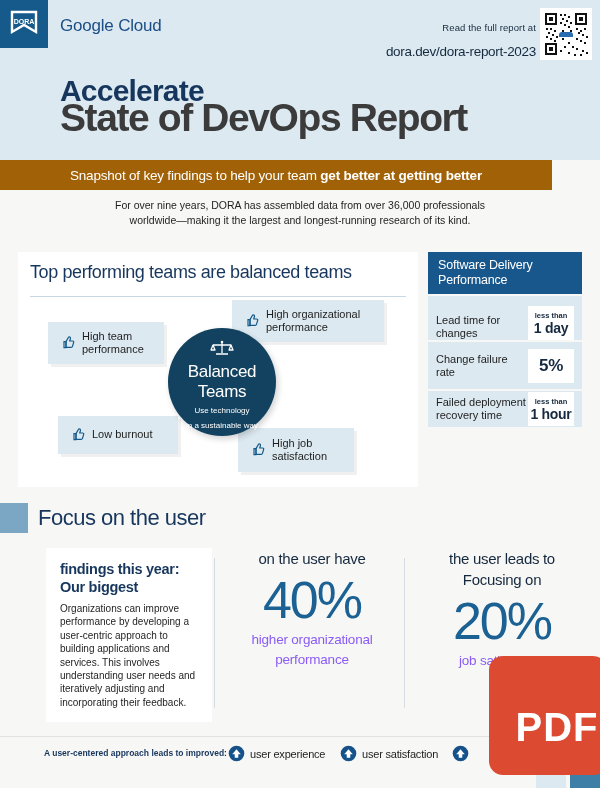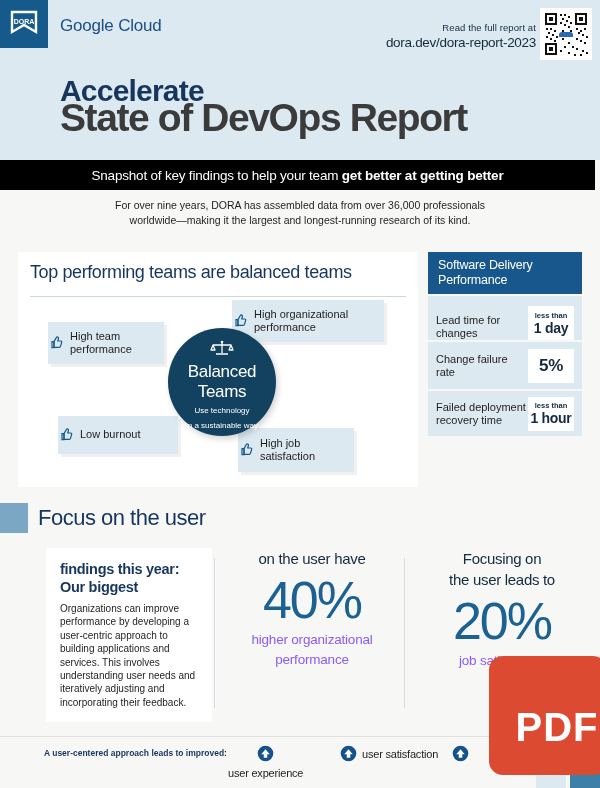--- a/index.html
+++ b/index.html
@@ -15,46 +15,46 @@
   .header{position:absolute;left:0;top:0;width:600px;height:160px;background:#DCE9F0;}
   .dora-badge{position:absolute;left:0;top:0;width:48px;height:48px;background:#155A8A;
               display:flex;align-items:center;justify-content:center;}
   .dora-badge svg{display:block;}
   .year-badge{position:absolute;left:0;top:48px;width:48px;height:48px;background:#BFD7E4;
               display:flex;align-items:center;justify-content:center;
               font-size:15px;color:#17365D;letter-spacing:.2px;}
   .gcloud{position:absolute;left:60px;top:16px;font-size:17px;color:#1B4E86;letter-spacing:-.2px;}
   .readwrap{position:absolute;right:64px;top:22px;text-align:right;color:#15293F;}
   .readwrap .l1{font-size:9.5px;letter-spacing:.1px;}
-  .readwrap .l2{font-size:13.5px;letter-spacing:-.3px;margin-top:2px;}
+  .readwrap .l2{font-size:13.5px;letter-spacing:-.3px;margin-top:11px;}
   .qr{position:absolute;right:8px;top:8px;width:52px;height:52px;background:#fff;
       padding:3px;box-sizing:border-box;}
   .qr svg{display:block;}
   .accelerate{position:absolute;left:60px;top:74px;font-size:30px;font-weight:bold;
               color:#17365D;letter-spacing:-.8px;}
   .bigtitle{position:absolute;left:60px;top:96px;font-size:39px;font-weight:bold;
             color:#3B3B3B;letter-spacing:-1.4px;white-space:nowrap;}
 
   
-  .strip{position:absolute;left:0;top:160px;width:595px;height:30px;background:#000000;
+  .strip{position:absolute;left:0;top:160px;width:552px;height:30px;background:#a16207;
          display:flex;align-items:center;justify-content:center;}
   .strip .t{color:#fff;font-size:13.5px;letter-spacing:-.2px;}
   .strip .t b{font-weight:bold;}
 
   
   .intro{position:absolute;left:0;top:198px;width:600px;text-align:center;
          font-size:10.5px;line-height:15px;color:#1E1E1E;}
 
   
   .sec1{position:absolute;left:18px;top:252px;width:400px;height:235px;background:#FFFFFF;}
   .sec1 h2{margin:0;position:absolute;left:12px;top:10px;font-size:18px;font-weight:normal;
            color:#17365D;letter-spacing:-.4px;}
   .sec1 .rule{position:absolute;left:12px;top:44px;width:376px;height:1px;background:#C8D7E2;}
   .chip{position:absolute;background:#DCE9F0;box-shadow:3px 3px 0 rgba(0,0,0,.06);
-        display:flex;align-items:center;gap:6px;padding:8px 0;box-sizing:border-box;}
+        display:flex;align-items:center;gap:6px;padding:8px 12px;box-sizing:border-box;}
   .chip .lbl{font-size:11px;line-height:13.5px;color:#1E1E1E;}
   .chip svg{flex:0 0 auto;}
   .chip-a{left:48px;top:322px;width:116px;height:42px;}
   .chip-b{left:232px;top:300px;width:152px;height:42px;}
   .chip-c{left:58px;top:416px;width:120px;height:38px;}
   .chip-d{left:238px;top:428px;width:116px;height:44px;}
   .circle{position:absolute;left:168px;top:328px;width:108px;height:108px;border-radius:50%;
           background:#12425F;color:#fff;text-align:center;
           box-shadow:2px 3px 6px rgba(0,0,0,.18);}
   .circle .ico{margin-top:11px;}
@@ -91,21 +91,21 @@
   .stat .post{font-size:13.5px;line-height:18px;color:#8b5cf6;letter-spacing:-.2px;margin-top:2px;}
   .divider{position:absolute;top:10px;width:1px;height:150px;background:#D6DDE2;}
   .div-a{left:214px;}
   .div-b{left:404px;}
 
   
   .footline{position:absolute;left:0;top:736px;width:600px;height:1px;background:#E2E2DE;}
   .foot-lead{position:absolute;left:44px;top:748px;font-size:8.5px;font-weight:bold;color:#17365D;}
   .foot-item{position:absolute;top:745px;display:flex;align-items:center;gap:5px;}
   .foot-item .t{font-size:11px;color:#1E1E1E;letter-spacing:-.2px;}
-  .fi-1{left:228px;flex-direction:column;} .fi-2{left:340px;} .fi-3{left:452px;}
+  .fi-1{left:228px;} .fi-2{left:340px;} .fi-3{left:452px;}
 
   
   .blk-light{position:absolute;left:536px;top:741px;width:30px;height:47px;background:#DCE9F0;}
   .blk-dark{position:absolute;left:570px;top:741px;width:30px;height:47px;background:#3D7FA6;}
   .pdfbadge{position:absolute;left:489px;top:656px;width:118px;height:119px;background:#DC4A31;
             border-radius:14px;display:flex;align-items:center;justify-content:center;}
   .pdfbadge .t{color:#fff;font-size:40px;font-weight:bold;letter-spacing:1px;
                margin-left:18px;margin-top:24px;}
 </style>
 </head>
@@ -261,21 +261,21 @@
       </span>
     </div>
 
     <div class="sdp-row" style="height:47px;">
       <span class="name">Change failure rate</span>
       <span class="val" style="width:46px;height:34px;">
         <span class="big" style="font-size:17px;">5%</span>
       </span>
     </div>
 
-    <div class="sdp-row" style="height:45px;">
+    <div class="sdp-row" style="height:36px;">
       <span class="name">Failed deployment recovery time</span>
       <span class="val" style="width:46px;height:34px;">
         <span class="small">less than</span>
         <span class="big">1 hour</span>
       </span>
     </div>
   </div>
 
   <div class="sec2sq"></div>
   <div class="sec2title">Focus on the user</div>
@@ -291,22 +291,22 @@
     <div class="divider div-b"></div>
 
     <div class="stat stat-a">
       <div class="pre">on the user have</div>
       <div class="num">40%</div>
       <div class="post">higher organizational</div>
       <div class="post">performance</div>
     </div>
 
     <div class="stat stat-b">
+      <div class="pre">the user leads to</div>
       <div class="pre">Focusing on</div>
-      <div class="pre">the user leads to</div>
       <div class="num">20%</div>
       <div class="post">job satisfaction</div>
     </div>
   </div>
 
   <div class="footline"></div>
   <div class="foot-lead">A user-centered approach leads to improved:</div>
 
   <div class="foot-item fi-1">
     <svg width="17" height="17" viewBox="0 0 24 24">

